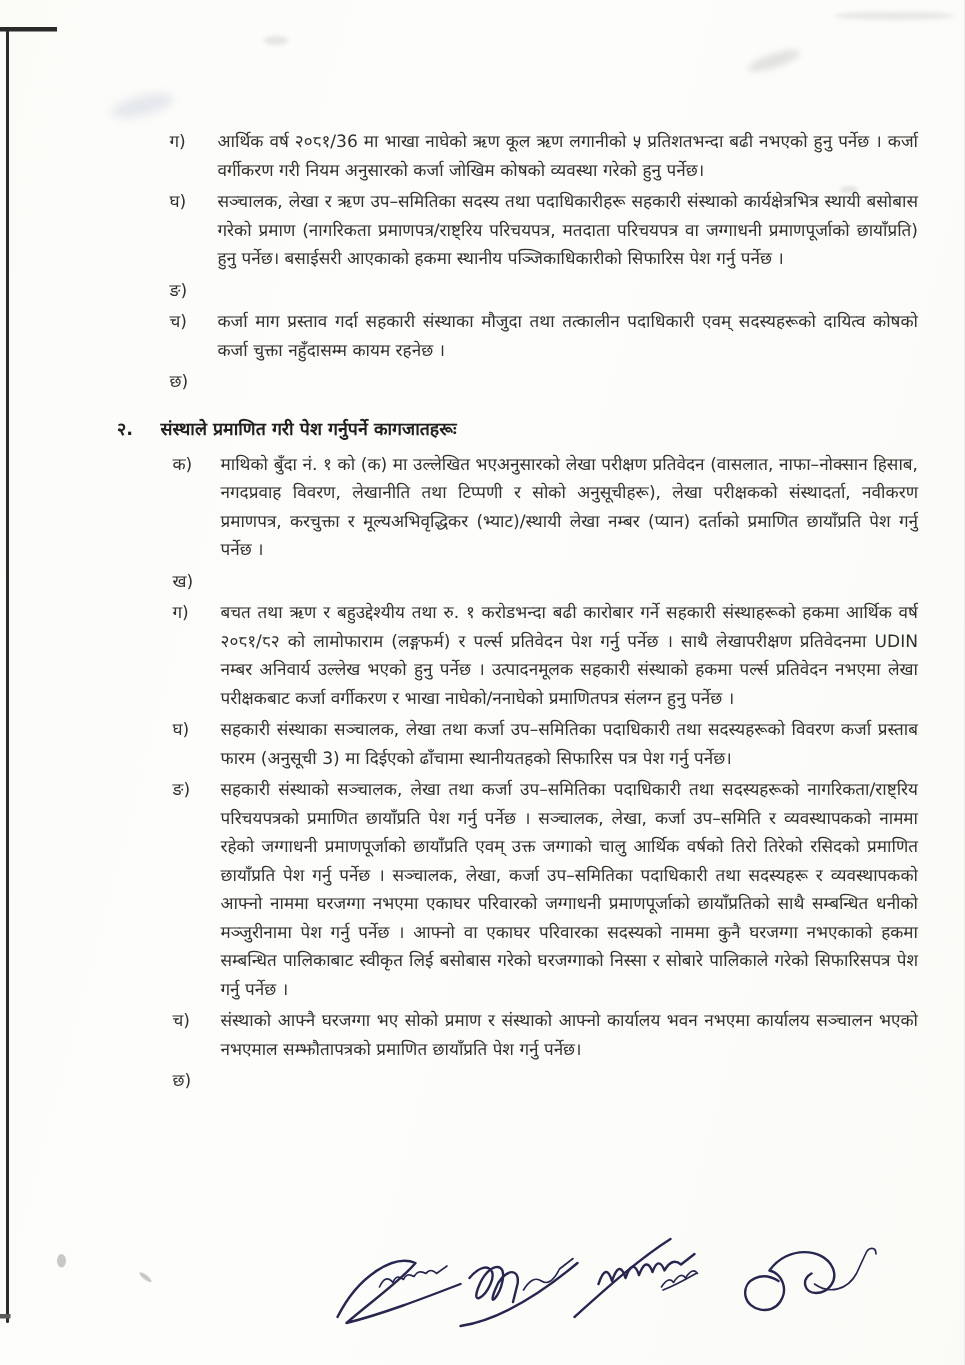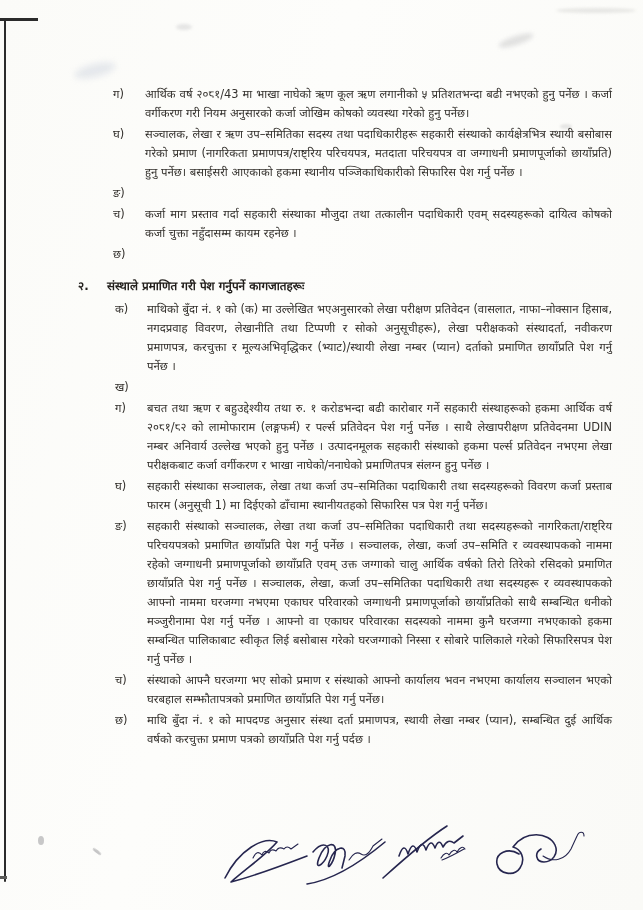--- a/index.html
+++ b/index.html
@@ -59,21 +59,21 @@
   <div class="smudge d"></div>
   <div class="smudge e"></div>
   <div class="smudge f"></div>
   <div class="smudge g"></div>
 
   <div class="content">
 
     <div class="sec1">
       <div class="item">
         <span class="label">ग)</span>
-        <span class="text">आर्थिक वर्ष २०८१/43 मा भाखा नाघेको ऋण कूल ऋण लगानीको ५ प्रतिशतभन्दा बढी नभएको हुनु पर्नेछ । कर्जा वर्गीकरण गरी नियम अनुसारको कर्जा जोखिम कोषको व्यवस्था गरेको हुनु पर्नेछ।</span>
+        <span class="text">आर्थिक वर्ष २०८१/36 मा भाखा नाघेको ऋण कूल ऋण लगानीको ५ प्रतिशतभन्दा बढी नभएको हुनु पर्नेछ । कर्जा वर्गीकरण गरी नियम अनुसारको कर्जा जोखिम कोषको व्यवस्था गरेको हुनु पर्नेछ।</span>
       </div>
       <div class="item">
         <span class="label">घ)</span>
         <span class="text">सञ्चालक, लेखा र ऋण उप–समितिका सदस्य तथा पदाधिकारीहरू सहकारी संस्थाको कार्यक्षेत्रभित्र स्थायी बसोबास गरेको प्रमाण (नागरिकता प्रमाणपत्र/राष्ट्रिय परिचयपत्र, मतदाता परिचयपत्र वा जग्गाधनी प्रमाणपूर्जाको छायाँप्रति) हुनु पर्नेछ। बसाईसरी आएकाको हकमा स्थानीय पञ्जिकाधिकारीको सिफारिस पेश गर्नु पर्नेछ ।</span>
       </div>
       <div class="item">
         <span class="label">ङ)</span>
       </div>
       <div class="item">
         <span class="label">च)</span>
@@ -96,33 +96,32 @@
       </div>
       <div class="item">
         <span class="label">ख)</span>
       </div>
       <div class="item">
         <span class="label">ग)</span>
         <span class="text">बचत तथा ऋण र बहुउद्देश्यीय तथा रु. १ करोडभन्दा बढी कारोबार गर्ने सहकारी संस्थाहरूको हकमा आर्थिक वर्ष २०८१/८२ को लामोफाराम (लङ्गफर्म) र पर्ल्स प्रतिवेदन पेश गर्नु पर्नेछ । साथै लेखापरीक्षण प्रतिवेदनमा UDIN नम्बर अनिवार्य उल्लेख भएको हुनु पर्नेछ । उत्पादनमूलक सहकारी संस्थाको हकमा पर्ल्स प्रतिवेदन नभएमा लेखा परीक्षकबाट कर्जा वर्गीकरण र भाखा नाघेको/ननाघेको प्रमाणितपत्र संलग्न हुनु पर्नेछ ।</span>
       </div>
       <div class="item">
         <span class="label">घ)</span>
-        <span class="text">सहकारी संस्थाका सञ्चालक, लेखा तथा कर्जा उप–समितिका पदाधिकारी तथा सदस्यहरूको विवरण कर्जा प्रस्ताब फारम (अनुसूची 1) मा दिईएको ढाँचामा स्थानीयतहको सिफारिस पत्र पेश गर्नु पर्नेछ।</span>
+        <span class="text">सहकारी संस्थाका सञ्चालक, लेखा तथा कर्जा उप–समितिका पदाधिकारी तथा सदस्यहरूको विवरण कर्जा प्रस्ताब फारम (अनुसूची 3) मा दिईएको ढाँचामा स्थानीयतहको सिफारिस पत्र पेश गर्नु पर्नेछ।</span>
       </div>
       <div class="item">
         <span class="label">ङ)</span>
         <span class="text">सहकारी संस्थाको सञ्चालक, लेखा तथा कर्जा उप–समितिका पदाधिकारी तथा सदस्यहरूको नागरिकता/राष्ट्रिय परिचयपत्रको प्रमाणित छायाँप्रति पेश गर्नु पर्नेछ । सञ्चालक, लेखा, कर्जा उप–समिति र व्यवस्थापकको नाममा रहेको जग्गाधनी प्रमाणपूर्जाको छायाँप्रति एवम् उक्त जग्गाको चालु आर्थिक वर्षको तिरो तिरेको रसिदको प्रमाणित छायाँप्रति पेश गर्नु पर्नेछ । सञ्चालक, लेखा, कर्जा उप–समितिका पदाधिकारी तथा सदस्यहरू र व्यवस्थापकको आफ्नो नाममा घरजग्गा नभएमा एकाघर परिवारको जग्गाधनी प्रमाणपूर्जाको छायाँप्रतिको साथै सम्बन्धित धनीको मञ्जुरीनामा पेश गर्नु पर्नेछ । आफ्नो वा एकाघर परिवारका सदस्यको नाममा कुनै घरजग्गा नभएकाको हकमा सम्बन्धित पालिकाबाट स्वीकृत लिई बसोबास गरेको घरजग्गाको निस्सा र सोबारे पालिकाले गरेको सिफारिसपत्र पेश गर्नु पर्नेछ ।</span>
       </div>
       <div class="item">
         <span class="label">च)</span>
-        <span class="text">संस्थाको आफ्नै घरजग्गा भए सोको प्रमाण र संस्थाको आफ्नो कार्यालय भवन नभएमा कार्यालय सञ्चालन भएको घरबहाल सम्झौतापत्रको प्रमाणित छायाँप्रति पेश गर्नु पर्नेछ।</span>
+        <span class="text">संस्थाको आफ्नै घरजग्गा भए सोको प्रमाण र संस्थाको आफ्नो कार्यालय भवन नभएमा कार्यालय सञ्चालन भएको नभएमाल सम्झौतापत्रको प्रमाणित छायाँप्रति पेश गर्नु पर्नेछ।</span>
       </div>
       <div class="item">
         <span class="label">छ)</span>
-        <span class="text">माथि बुँदा नं. १ को मापदण्ड अनुसार संस्था दर्ता प्रमाणपत्र, स्थायी लेखा नम्बर (प्यान), सम्बन्धित दुई आर्थिक वर्षको करचुक्ता प्रमाण पत्रको छायाँप्रति पेश गर्नु पर्दछ ।</span>
       </div>
     </div>
 
   </div>
 
   <div class="signatures">
     <svg width="390" height="98" viewBox="0 0 390 98" xmlns="http://www.w3.org/2000/svg">
       <g transform="translate(16,24)">
         <path class="ink" d="M4,42 C18,14 42,0 56,6 C46,18 26,32 10,46 C34,40 60,30 86,20"></path>
         <path class="ink thin" d="M32,22 q4,-9 9,-3 q2,-6 7,-2 q2,-5 7,-2 q3,-5 8,-2 q3,-4 7,0 l7,-5"></path>

